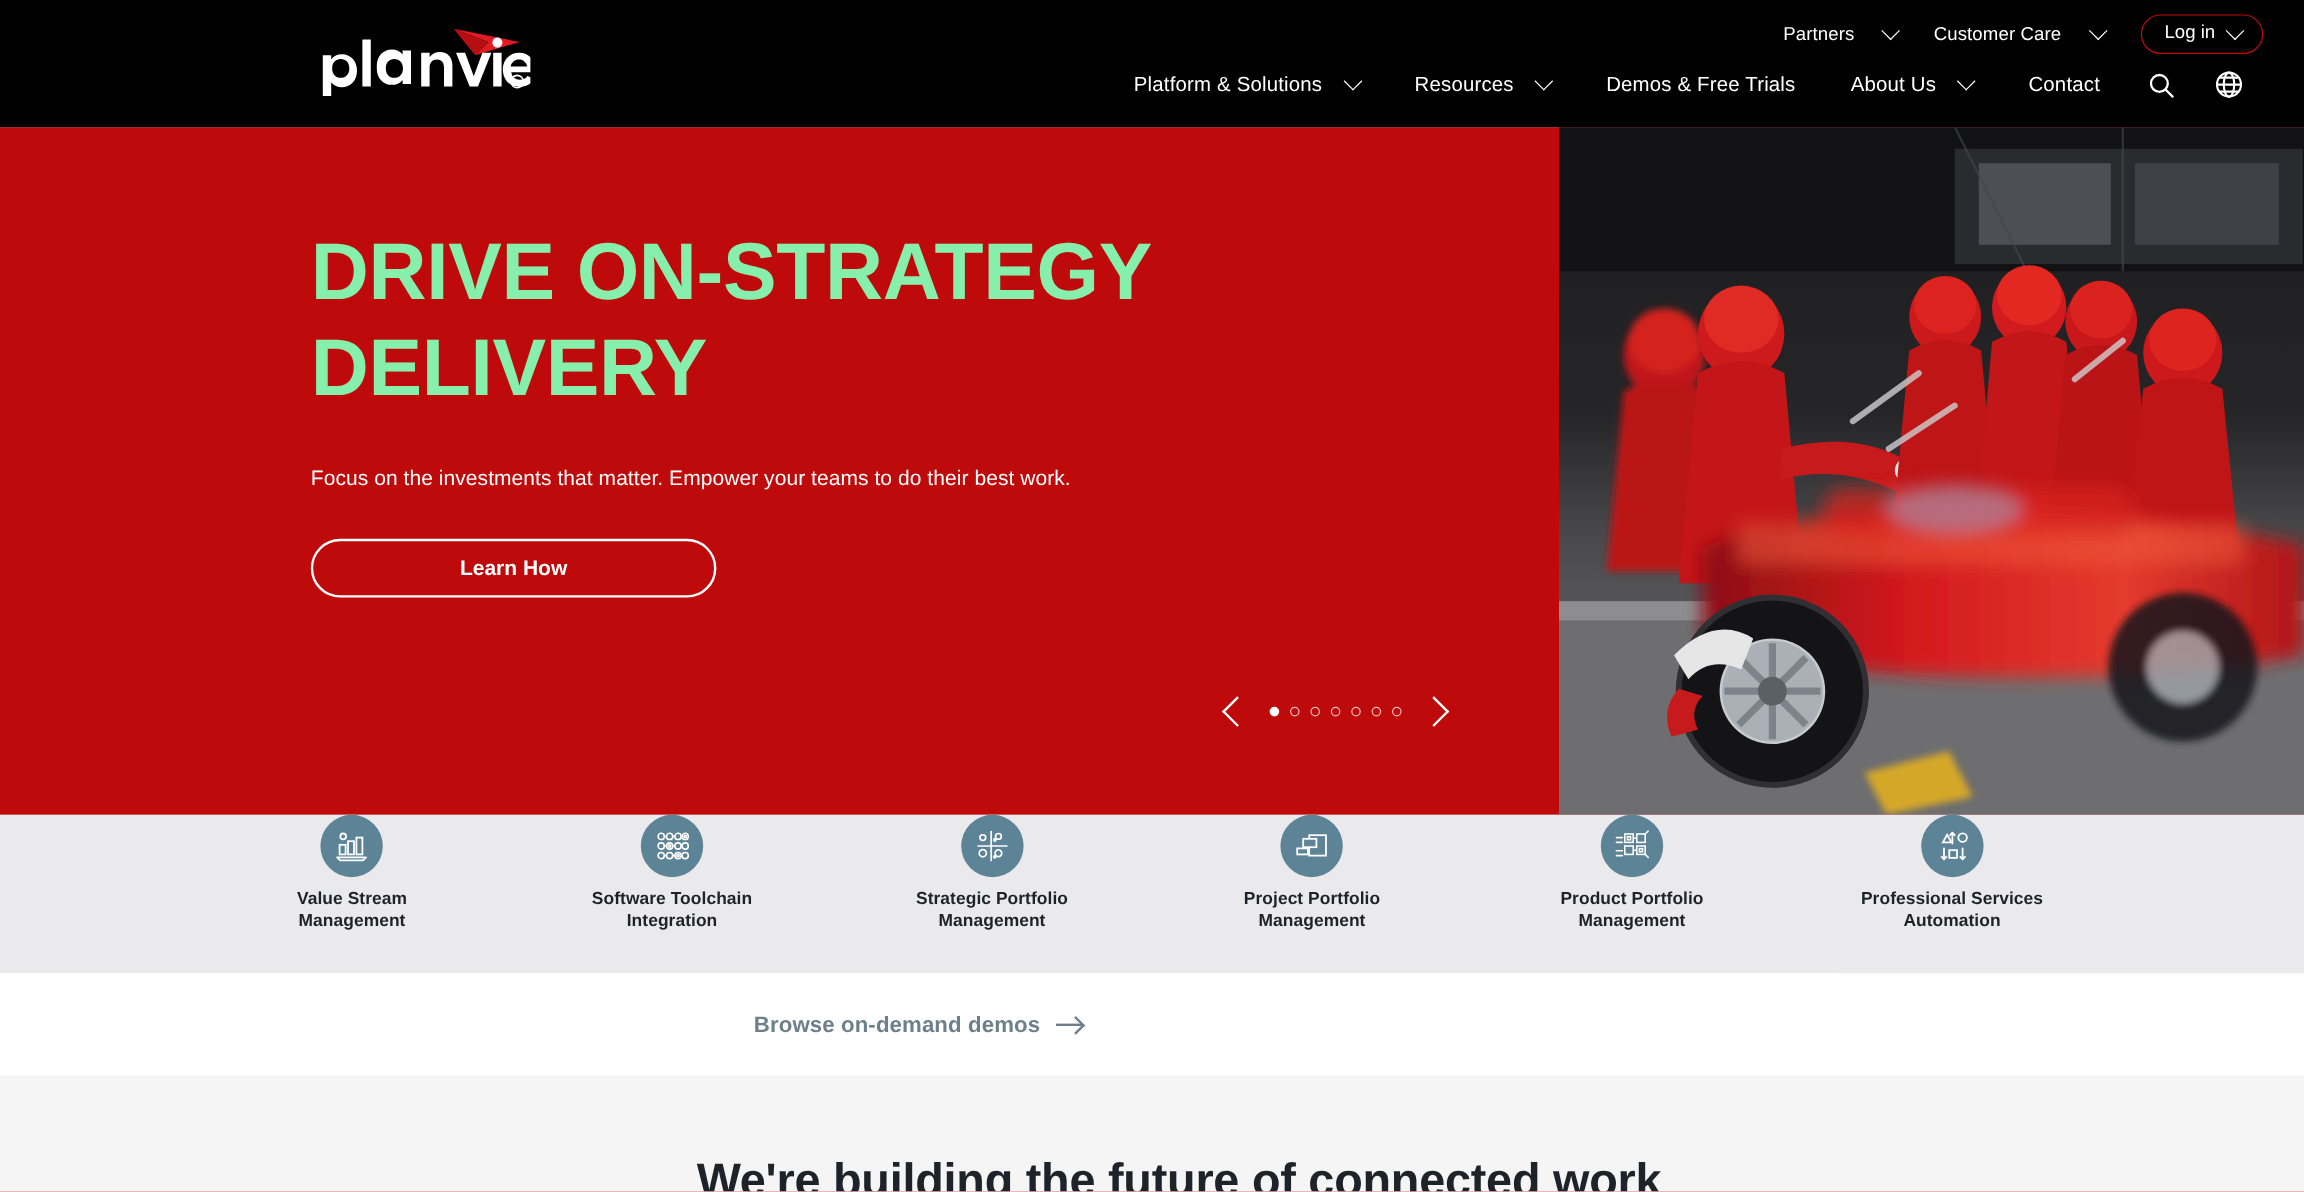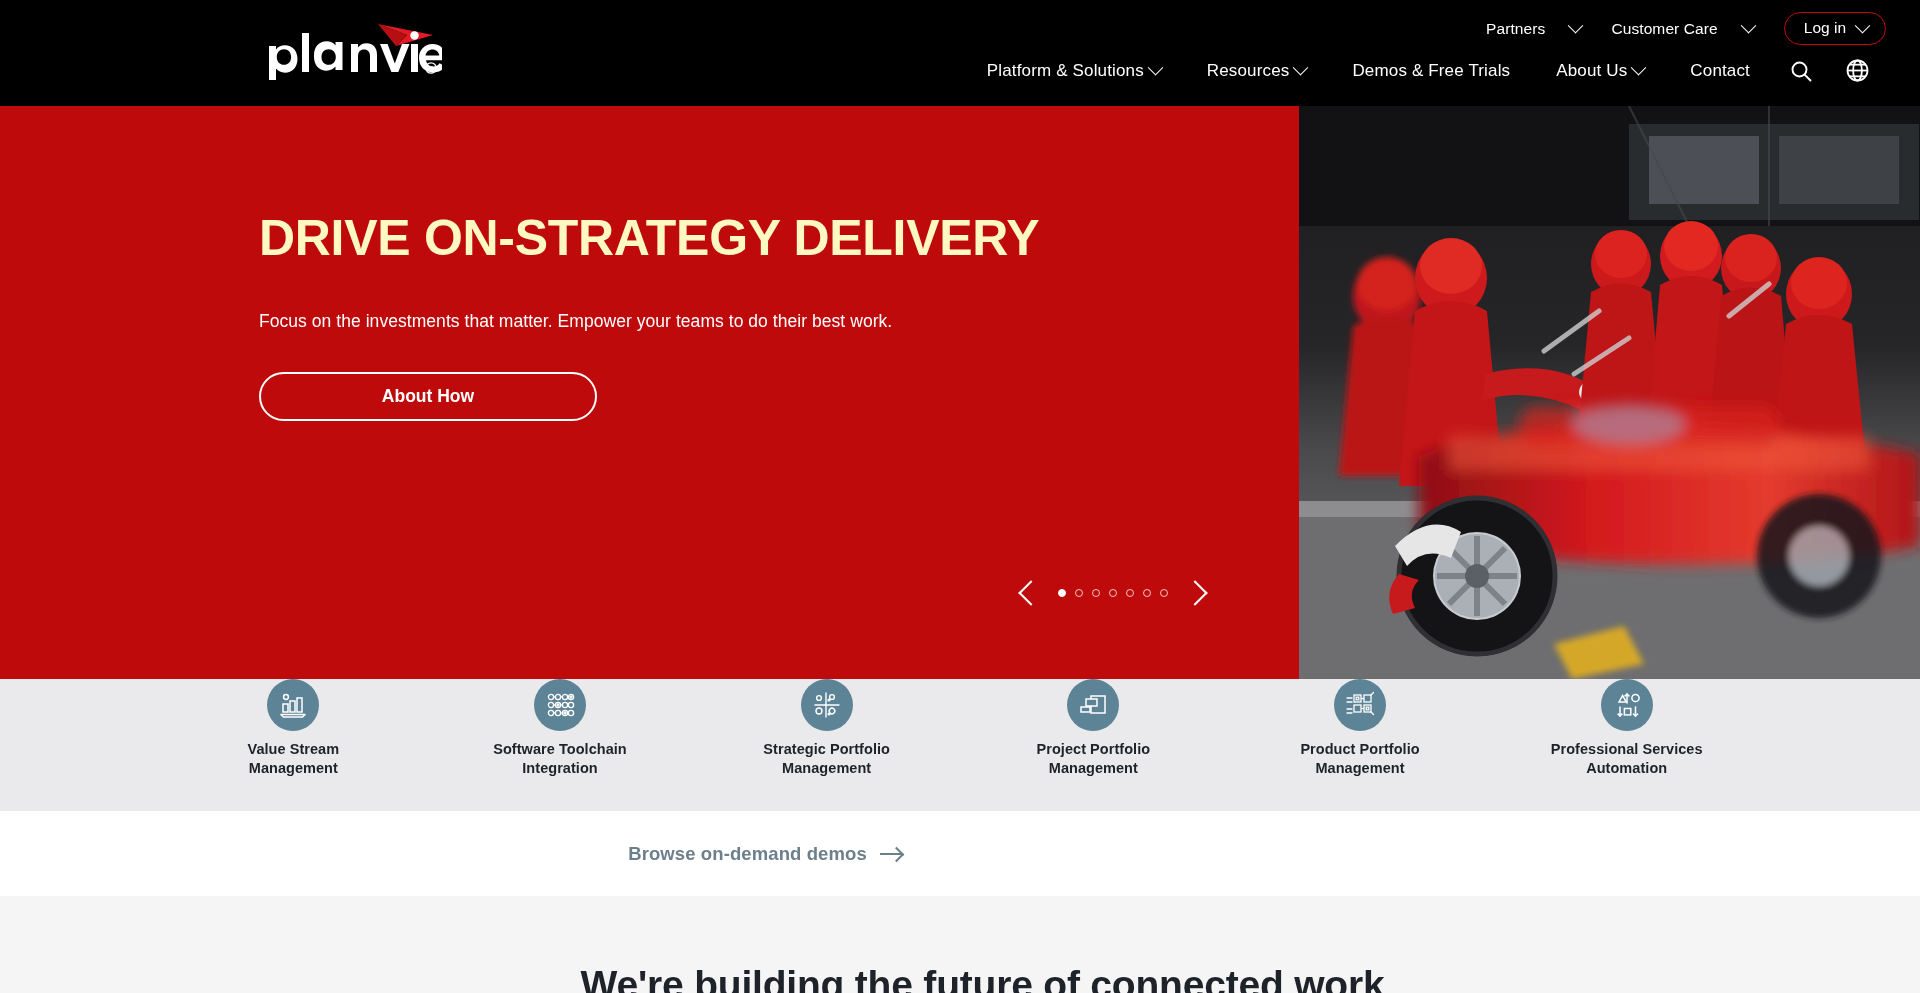--- a/index.html
+++ b/index.html
@@ -46,21 +46,21 @@
     padding:6px 17px 7px 19px;
     color:#ffffff; font-size:15.5px;
     cursor:pointer;
   }
 
   .main-nav{
     position:absolute; right:34px; top:58px;
     display:flex; align-items:center; gap:0;
   }
   .nav-item{
-    display:flex; align-items:center; gap:6px;
+    display:flex; align-items:center; gap:20px;
     color:#ffffff; font-size:17px; font-weight:400;
     letter-spacing:.15px; cursor:pointer; white-space:nowrap;
     padding:0 23px;
   }
   .nav-icon{
     padding:0 16px; display:flex; align-items:center; cursor:pointer;
   }
   .nav-icon svg{display:block;}
 
   
@@ -71,23 +71,23 @@
   .hero-photo{
     position:absolute; right:0; top:0;
     width:621px; height:573px;
     overflow:hidden;
   }
   .hero-content{
     position:absolute; left:259px; top:0;
     width:920px;
   }
   .hero-title{
-    margin-top:103px;
-    color:#fef9c3;
-    font-size:50px; line-height:1.19;
+    margin-top:81px;
+    color:#86efac;
+    font-size:67px; line-height:1.19;
     font-weight:700; letter-spacing:-.3px;
   }
   .hero-sub{
     margin-top:42px;
     color:#ffffff; font-size:17.5px; font-weight:400;
     letter-spacing:.05px;
   }
   .hero-btn{
     margin-top:40px;
     display:inline-flex; align-items:center; justify-content:center;
@@ -387,21 +387,21 @@
       <path d="M96 440 q34 -34 66 -14 l-10 26 q-26 -12 -44 8 z" fill="#e6e6e6"></path>
       <path d="M100 468 q-16 18 -6 40 l22 -6 q-8 -16 4 -28 z" fill="#c71a1d"></path>
     </svg>
   </div>
 
   <div class="hero-content">
     <h1 class="hero-title">
       <span>DRIVE ON-STRATEGY DELIVERY</span><br>
     </h1>
     <p class="hero-sub">Focus on the investments that matter. Empower your teams to do their best work.</p>
-    <button class="hero-btn">About How</button>
+    <button class="hero-btn">Learn How</button>
   </div>
 
   <div class="carousel">
     <div class="car-arrow left"></div>
     <div class="dots">
       <span class="dot active"></span>
       <span class="dot"></span>
       <span class="dot"></span>
       <span class="dot"></span>
       <span class="dot"></span>

